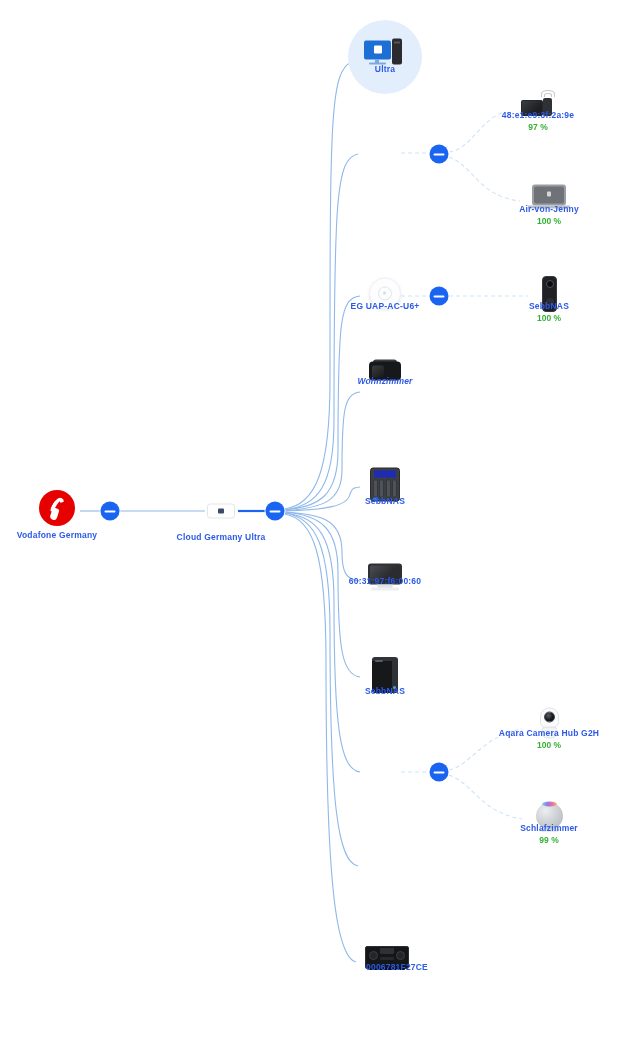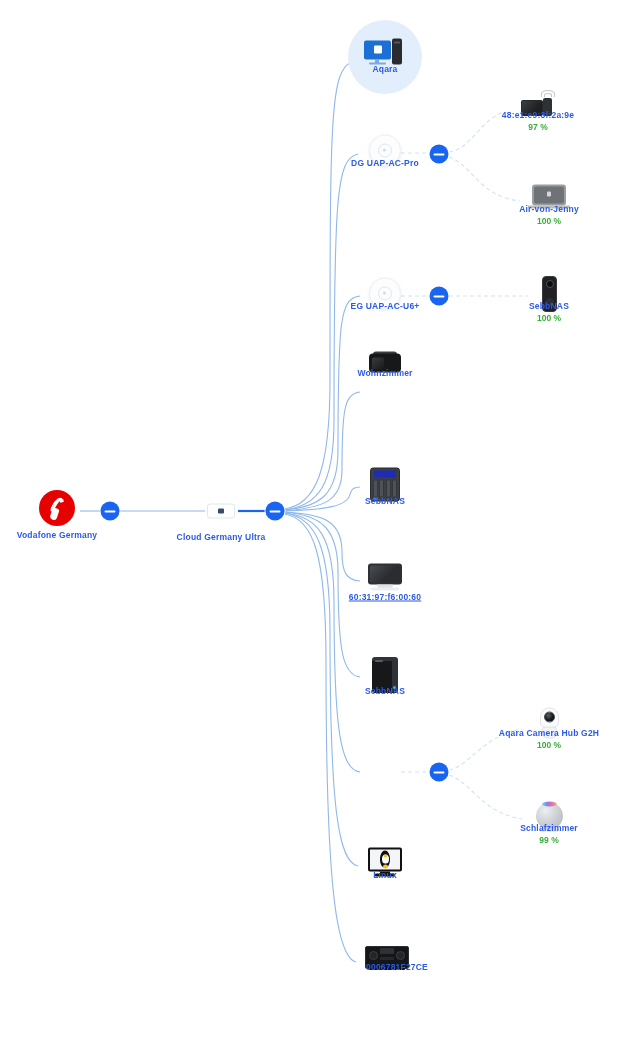--- a/index.html
+++ b/index.html
@@ -227,29 +227,23 @@
   <div class="node" style="left:385px;top:57px;width:120px;">
     <div class="node-icon">
       <div class="ico-pc">
         <div class="pc-mon"></div>
           <div class="pc-win"></div>
         <div class="pc-neck"></div>
           <div class="pc-base"></div>
         <div class="pc-tower"></div>
       </div>
     </div>
-    <div class="node-label" style="top:30px;">Aqara</div>
-  </div>
-
-  <div class="node" style="left:385px;top:153px;width:130px;">
-    <div class="node-icon">
-        <div class="ico-ap"></div>
-      </div>
-    <div class="node-label" style="top:30px;">DG UAP-AC-Pro</div>
-  </div>
+    <div class="node-label" style="top:30px;">Ultra</div>
+  </div>
+
 
   <div class="node" style="left:538px;top:109px;width:140px;">
     <div class="node-icon">
       <div class="ico-wifidev">
         <div class="wd-wifi">
             <i></i>
             <i></i>
           </div>
         <div class="wd-tab"></div>
           <div class="wd-phone"></div>
@@ -283,21 +277,21 @@
       <div class="ico-doorbell">
           <div class="db-body"></div>
           <div class="db-lens"></div>
           <div class="db-btn"></div>
         </div>
     </div>
     <div class="node-label" style="top:28px;">SebbNAS</div>
     <div class="node-pct" style="top:40px;">100 %</div>
   </div>
 
-  <div class="node" style="left:385px;top:368px;width:120px;">
+  <div class="node" style="left:385px;top:376px;width:120px;font-style:italic;">
     <div class="node-icon">
       <div class="ico-atv">
           <div class="atv-top"></div>
           <div class="atv-body"></div>
           <div class="atv-gloss"></div>
         </div>
     </div>
     <div class="node-label" style="top:26px;">Wohnzimmer</div>
   </div>
 
@@ -319,21 +313,21 @@
   </div>
 
   <div class="node" style="left:385px;top:581px;width:140px;">
     <div class="node-icon">
       <div class="ico-screen">
           <div class="scr-body"></div>
           <div class="scr-stand"></div>
           <div class="scr-foot"></div>
         </div>
     </div>
-    <div class="node-label" style="top:36px;text-decoration:underline;">60:31:97:f6:00:60</div>
+    <div class="node-label" style="top:20px;">60:31:97:f6:00:60</div>
   </div>
 
   <div class="node" style="left:385px;top:677px;width:120px;">
     <div class="node-icon">
       <div class="ico-tower">
         <div class="tw-body"></div>
           <div class="tw-side"></div>
         <div class="tw-top"></div>
           <div class="tw-strip"></div>
           <div class="tw-led"></div>
@@ -360,32 +354,20 @@
       <div class="ico-homepod">
           <div class="hp-ball"></div>
           <div class="hp-top"></div>
           <div class="hp-foot"></div>
         </div>
     </div>
     <div class="node-label" style="top:28px;">Schlafzimmer</div>
     <div class="node-pct" style="top:40px;">99 %</div>
   </div>
 
-  <div class="node" style="left:385px;top:866px;width:120px;">
-    <div class="node-icon">
-      <div class="ico-linux">
-        <div class="lx-mon"></div>
-          <div class="lx-tux"></div>
-          <div class="lx-beak"></div>
-        <div class="lx-stand"></div>
-          <div class="lx-foot"></div>
-      </div>
-    </div>
-    <div class="node-label" style="top:28px;">Linux</div>
-  </div>
 
   <div class="node" style="left:385px;top:962px;width:140px;">
     <div class="node-icon">
       <div class="ico-avr">
         <div class="avr-body"></div>
           <div class="avr-knobL"></div>
           <div class="avr-knobR"></div>
         <div class="avr-disp"></div>
           <div class="avr-row"></div>
           <div class="avr-foot"></div>

